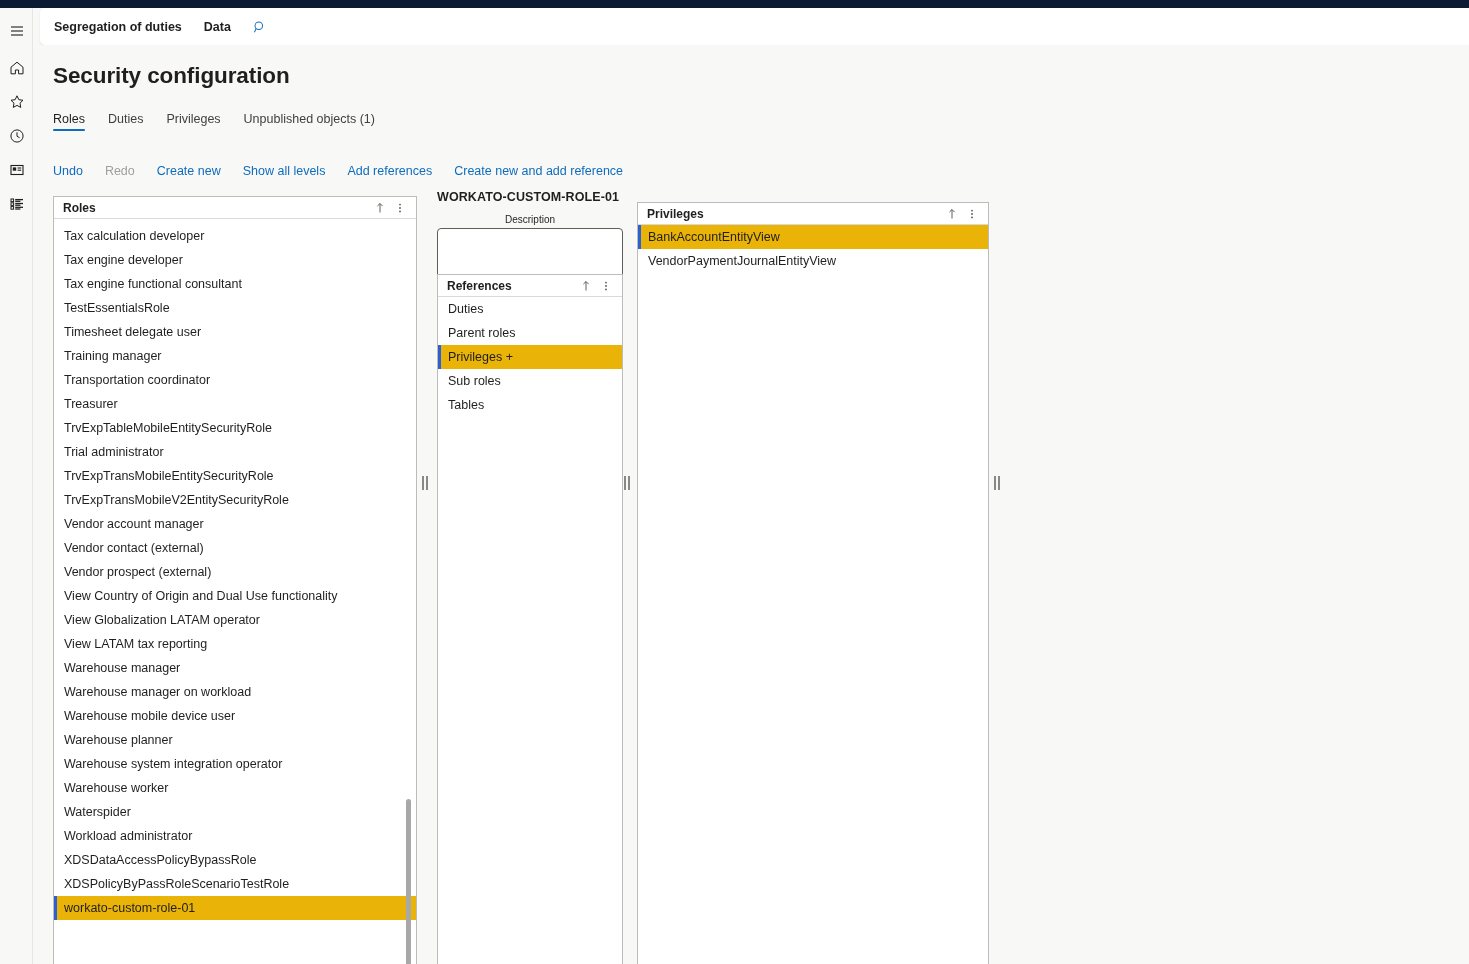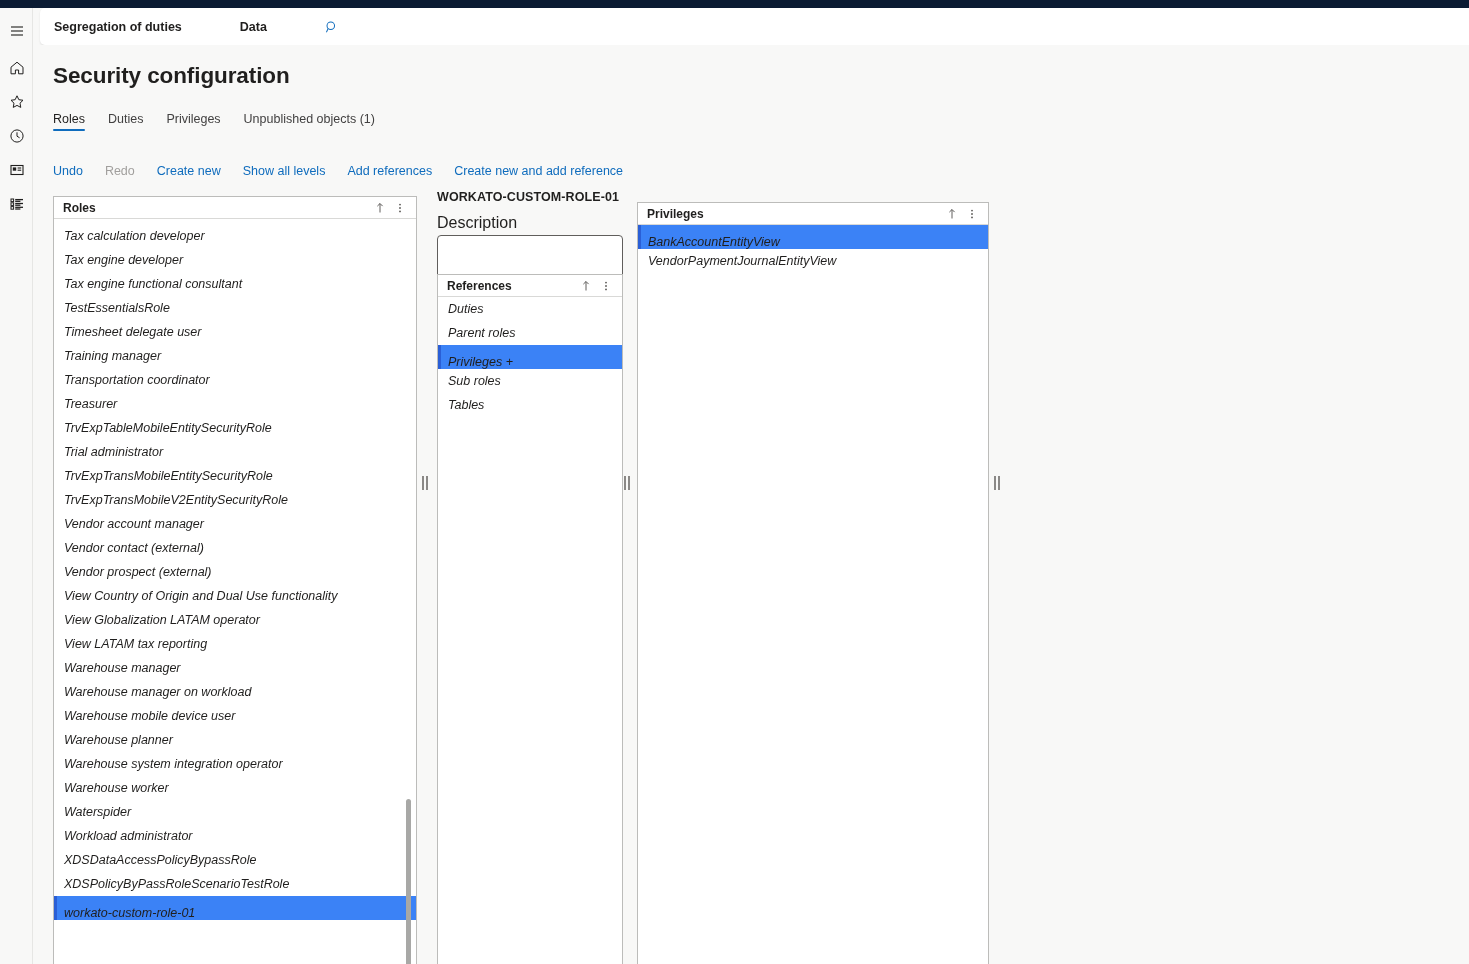--- a/index.html
+++ b/index.html
@@ -38,21 +38,20 @@
   
   .navbar {
     position: absolute; top: 8px; left: 40px;
     width: 1429px; height: 37px;
     background: #ffffff;
     border-top-left-radius: 5px;
     border-bottom-left-radius: 5px;
     box-shadow: 0 1px 2px rgba(0,0,0,0.10);
     display: flex; align-items: center;
     padding-left: 14px;
-    gap: 36px;
   }
   .nav-item {
     font-size: 12.5px;
     color: #201f1e;
     font-weight: 600;
     margin-right: 22px;
     white-space: nowrap;
   }
   .nav-item.regular { font-weight: 600; }
   .nav-search { color: #0f6cbd; display: flex; align-items: center; }
@@ -137,25 +136,23 @@
     height: calc(100% - 23px);
   }
   .row {
     height: 24px;
     display: flex; align-items: center;
     padding-left: 10px;
     font-size: 12.5px;
     color: #201f1e;
     position: relative;
     white-space: nowrap;
-    font-style: italic;
   }
   .row.selected {
-    background: #3b82f6;
-    align-items: flex-end;
+    background: #eab308;
   }
   .row.selected::before {
     content: "";
     position: absolute; left: 0; top: 0; bottom: 0;
     width: 3px; background: #2a5fd6;
   }
 
   
   #roles-panel { left: 20px; top: 151px; width: 364px; height: 807px; }
   #roles-panel .panel-body { padding-top: 5px; }
@@ -181,23 +178,24 @@
   .splitter i {
     display: block;
     width: 2px; height: 14px;
     background: #8a8886;
     margin: 0 1px;
   }
 
   
   #detail-col { position: absolute; left: 404px; top: 145px; width: 186px; }
   .field-label {
-    font-size: 16px;
+    font-size: 10px;
     color: #201f1e;
     margin-bottom: 3px;
+    text-align: center;
   }
   .role-name {
     font-size: 12.5px;
     font-weight: 700;
     color: #201f1e;
     letter-spacing: 0.1px;
     margin-bottom: 10px;
   }
   .textarea-box {
     width: 186px; height: 96px;

